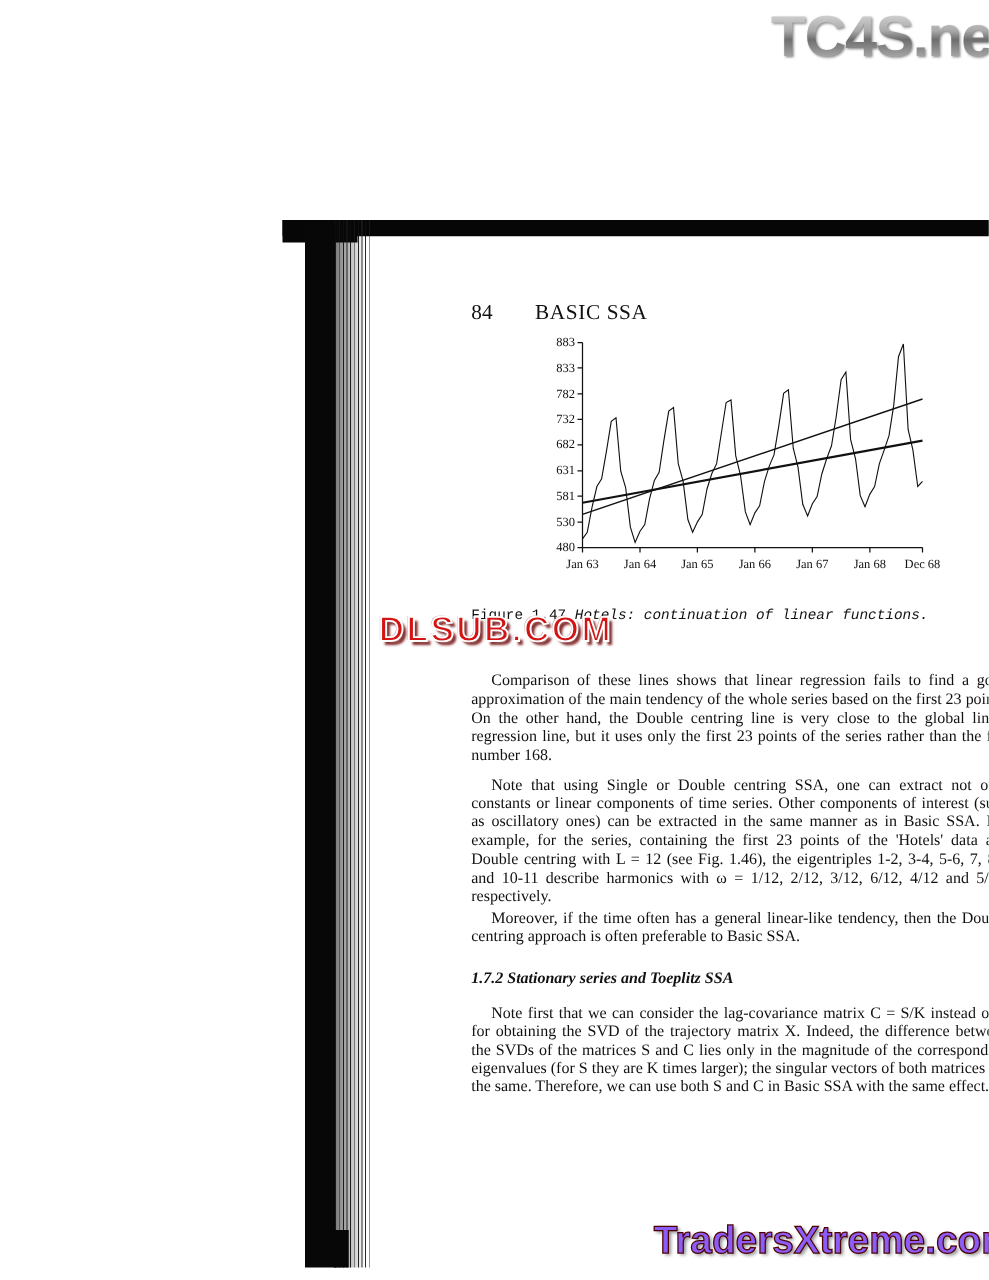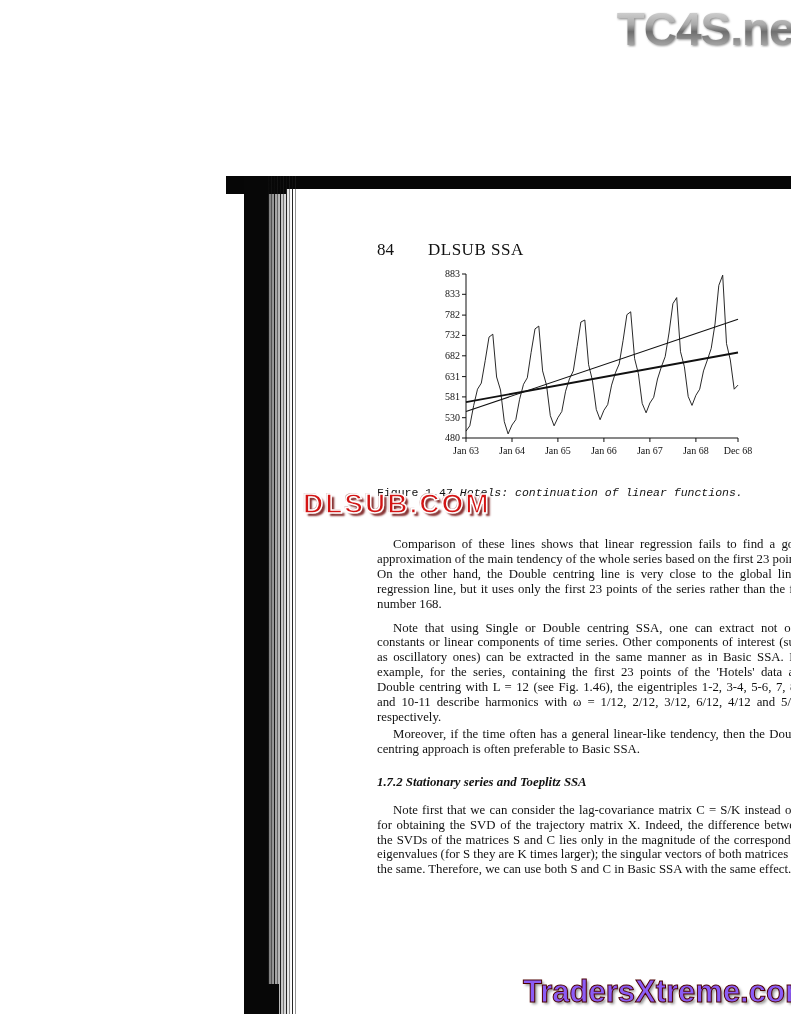--- a/index.html
+++ b/index.html
@@ -54,21 +54,21 @@
   <div class="red-corner"></div>
 
   <div class="scan-top-bar"></div>
   <div class="scan-left-band"></div>
   <div class="scan-left-streaks"></div>
   <div class="scan-bottom-notch"></div>
 
   <div class="page-column">
     <div class="running-head">
       <span>84</span>
-      <span class="rh-right">DLSUB SSA</span>
+      <span class="rh-right">BASIC SSA</span>
     </div>
 
     <svg id="chart-svg" class="chart" width="320" height="198">
         <line x1="34" y1="6" x2="34" y2="170" stroke="#111" stroke-width="1"></line>
         <line x1="34" y1="170" x2="306" y2="170" stroke="#111" stroke-width="1"></line>
         <line x1="30" y1="6.0" x2="34" y2="6.0" stroke="#111" stroke-width="1"></line>
         <text x="28" y="9.0" text-anchor="end">883</text>
         <line x1="30" y1="26.3" x2="34" y2="26.3" stroke="#111" stroke-width="1"></line>
         <text x="28" y="29.3" text-anchor="end">833</text>
         <line x1="30" y1="47.1" x2="34" y2="47.1" stroke="#111" stroke-width="1"></line>

